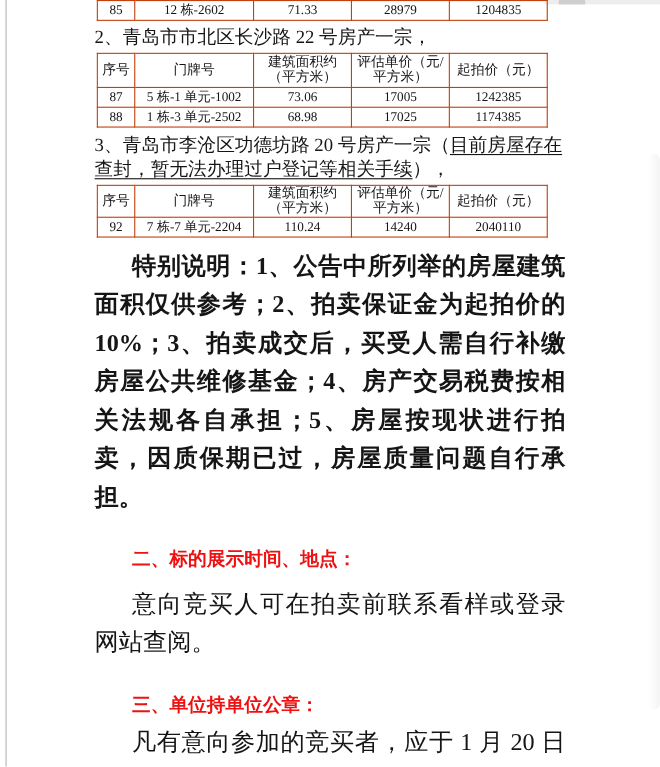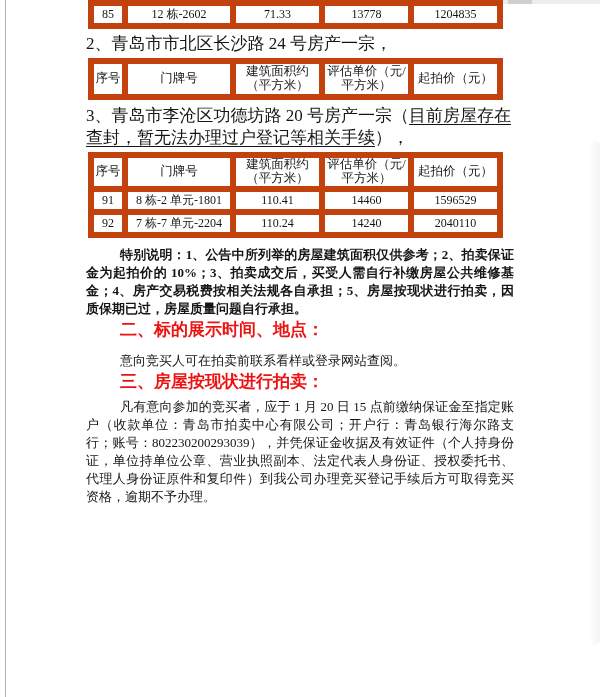--- a/index.html
+++ b/index.html
@@ -35,45 +35,45 @@
   }
 
   table {
     border-collapse: collapse;
     table-layout: fixed;
     width: 409px;
     margin-left: 2px;
     border: 1.5px solid #000;
   }
   th, td {
-    border: 6px solid #c2410c;
+    border: 1px solid #c2410c;
     text-align: center;
     vertical-align: middle;
     padding: 0 1px;
     font-size: 12px;
     overflow: hidden;
     white-space: nowrap;
     margin-top: 47px;
   }
   th { font-weight: normal; font-size: 12.5px; white-space: normal; line-height: 1.1; }
   .t1 td { height: 13px; }
   .t2 th { height: 30px; }
   .t2 td { height: 17px; }
   .t3 th { height: 27px; }
   .t3 td { height: 14px; }
 
-  p { margin: 0; font-size: 13px; line-height: 18px; text-align: justify; }
+  p { margin: 0; font-size: 22px; line-height: 35px; text-align: justify; }
   .prop-heading { font-size: 17px; line-height: 22px; margin: 4px 0 3px 0; text-align: left; }
   .h3-heading { margin: 5px 0 3px 0; }
   .u { text-decoration: underline; text-underline-offset: 3px; }
   .indent { text-indent: 34px; }
   .special { font-weight: bold; margin-top: 8px; }
   .red-heading {
     color: #ee1111; font-weight: bold; font-size: 17px; line-height: 20px;
-    text-indent: 34px; margin-top: 2px; margin-bottom: 6px; text-align: left;
+    text-indent: 34px; margin-top: 30px; margin-bottom: 6px; text-align: left;
   }
   .sec2-body { margin-top: 12px; }
 </style>
 </head>
 <body>
 
 <div class="page-left-border"></div>
 <div class="top-scrollbar">
   <div class="thumb"></div>
 </div>
@@ -87,46 +87,60 @@
         <col style="width:108px">
         <col style="width:89px">
         <col style="width:89px">
         <col style="width:89px">
       </colgroup>
     <tbody>
       <tr>
         <td>85</td>
         <td>12 栋-2602</td>
         <td>71.33</td>
-        <td>13778</td>
+        <td>28979</td>
         <td>1204835</td>
       </tr>
     </tbody>
   </table>
 
-  <p class="prop-heading">2、青岛市市北区长沙路 24 号房产一宗，</p>
+  <p class="prop-heading">2、青岛市市北区长沙路 22 号房产一宗，</p>
 
   <table class="t2">
     <colgroup>
         <col style="width:34px">
         <col style="width:108px">
         <col style="width:89px">
         <col style="width:89px">
         <col style="width:89px">
       </colgroup>
     <thead>
       <tr>
         <th>序号</th>
         <th>门牌号</th>
         <th>建筑面积约（平方米）</th>
         <th>评估单价（元/平方米）</th>
         <th>起拍价（元）</th>
       </tr>
     </thead>
     <tbody>
+      <tr>
+        <td>87</td>
+        <td>5 栋-1 单元-1002</td>
+        <td>73.06</td>
+        <td>17005</td>
+        <td>1242385</td>
+      </tr>
+      <tr>
+        <td>88</td>
+        <td>1 栋-3 单元-2502</td>
+        <td>68.98</td>
+        <td>17025</td>
+        <td>1174385</td>
+      </tr>
     </tbody>
   </table>
 
   <p class="prop-heading h3-heading"><span>3、青岛市李沧区功德坊路 20 号房产一宗（</span><span class="u">目前房屋存在查封，暂无法办理过户登记等相关手续</span><span>），</span></p>
 
   <table class="t3">
     <colgroup>
         <col style="width:34px">
         <col style="width:108px">
         <col style="width:89px">
@@ -137,37 +151,30 @@
       <tr>
         <th>序号</th>
         <th>门牌号</th>
         <th>建筑面积约（平方米）</th>
         <th>评估单价（元/平方米）</th>
         <th>起拍价（元）</th>
       </tr>
     </thead>
     <tbody>
       <tr>
-        <td>91</td>
-        <td>8 栋-2 单元-1801</td>
-        <td>110.41</td>
-        <td>14460</td>
-        <td>1596529</td>
-      </tr>
-      <tr>
         <td>92</td>
         <td>7 栋-7 单元-2204</td>
         <td>110.24</td>
         <td>14240</td>
         <td>2040110</td>
       </tr>
     </tbody>
   </table>
 
   <p class="indent special">特别说明：1、公告中所列举的房屋建筑面积仅供参考；2、拍卖保证金为起拍价的 10%；3、拍卖成交后，买受人需自行补缴房屋公共维修基金；4、房产交易税费按相关法规各自承担；5、房屋按现状进行拍卖，因质保期已过，房屋质量问题自行承担。</p>
 
   <p class="red-heading">二、标的展示时间、地点：</p>
   <p class="indent sec2-body">意向竞买人可在拍卖前联系看样或登录网站查阅。</p>
 
-  <p class="red-heading">三、房屋按现状进行拍卖：</p>
+  <p class="red-heading">三、单位持单位公章：</p>
   <p class="indent">凡有意向参加的竞买者，应于 1 月 20 日 15 点前缴纳保证金至指定账户（收款单位：青岛市拍卖中心有限公司；开户行：青岛银行海尔路支行；账号：802230200293039），并凭保证金收据及有效证件（个人持身份证，单位持单位公章、营业执照副本、法定代表人身份证、授权委托书、代理人身份证原件和复印件）到我公司办理竞买登记手续后方可取得竞买资格，逾期不予办理。</p>
 
 </div>
 
 </body></html>

